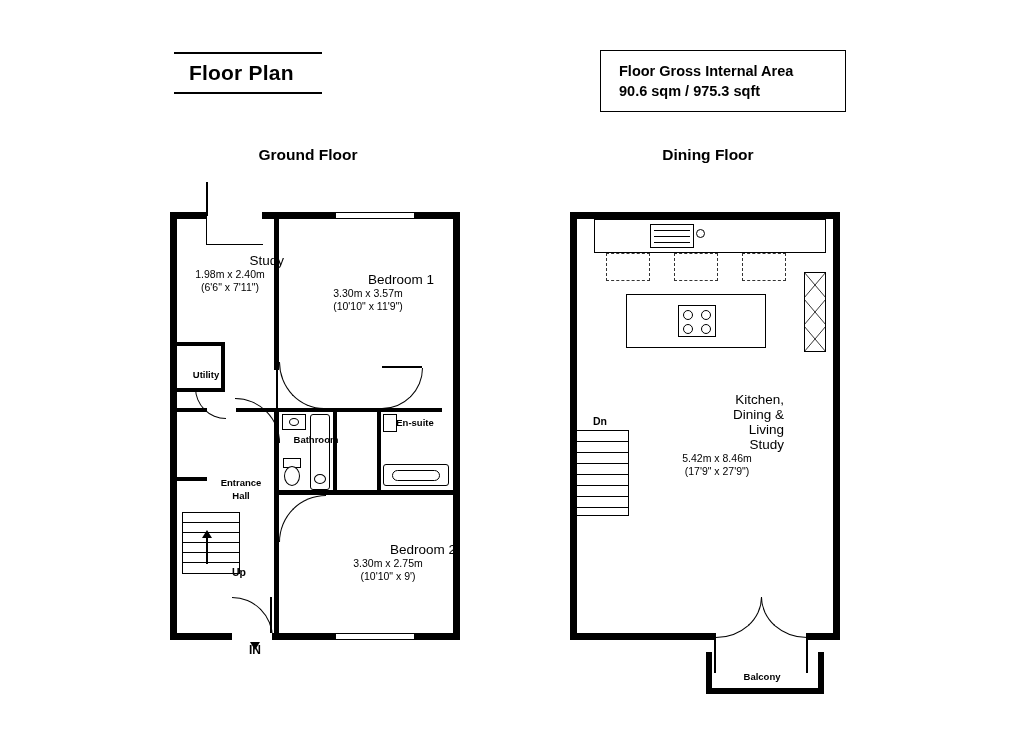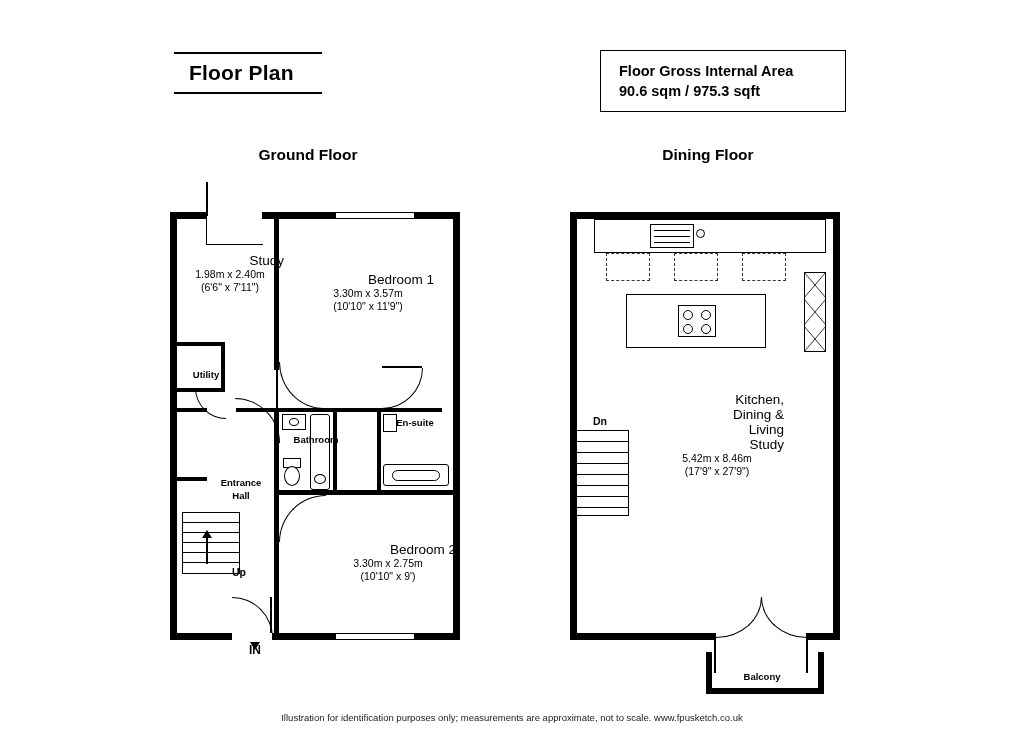--- a/index.html
+++ b/index.html
@@ -364,14 +364,13 @@
   <div class="nm big">Study</div>
   <div class="dim" style="margin-top:0;">5.42m x 8.46m</div>
   <div class="dim">(17'9" x 27'9")</div>
 </div>
 
 <div class="abs lbl" style="left:714px; top:663px; width:96px;margin-top:7px;">
   <div class="sm">Balcony</div>
 </div>
 
 <div id="footer" class="abs">
-  <div>Illustration for identification purposes only; measurements are approximate, not to scale. www.fpusketch.co.uk</div>
 </div>
 
 </body></html>

